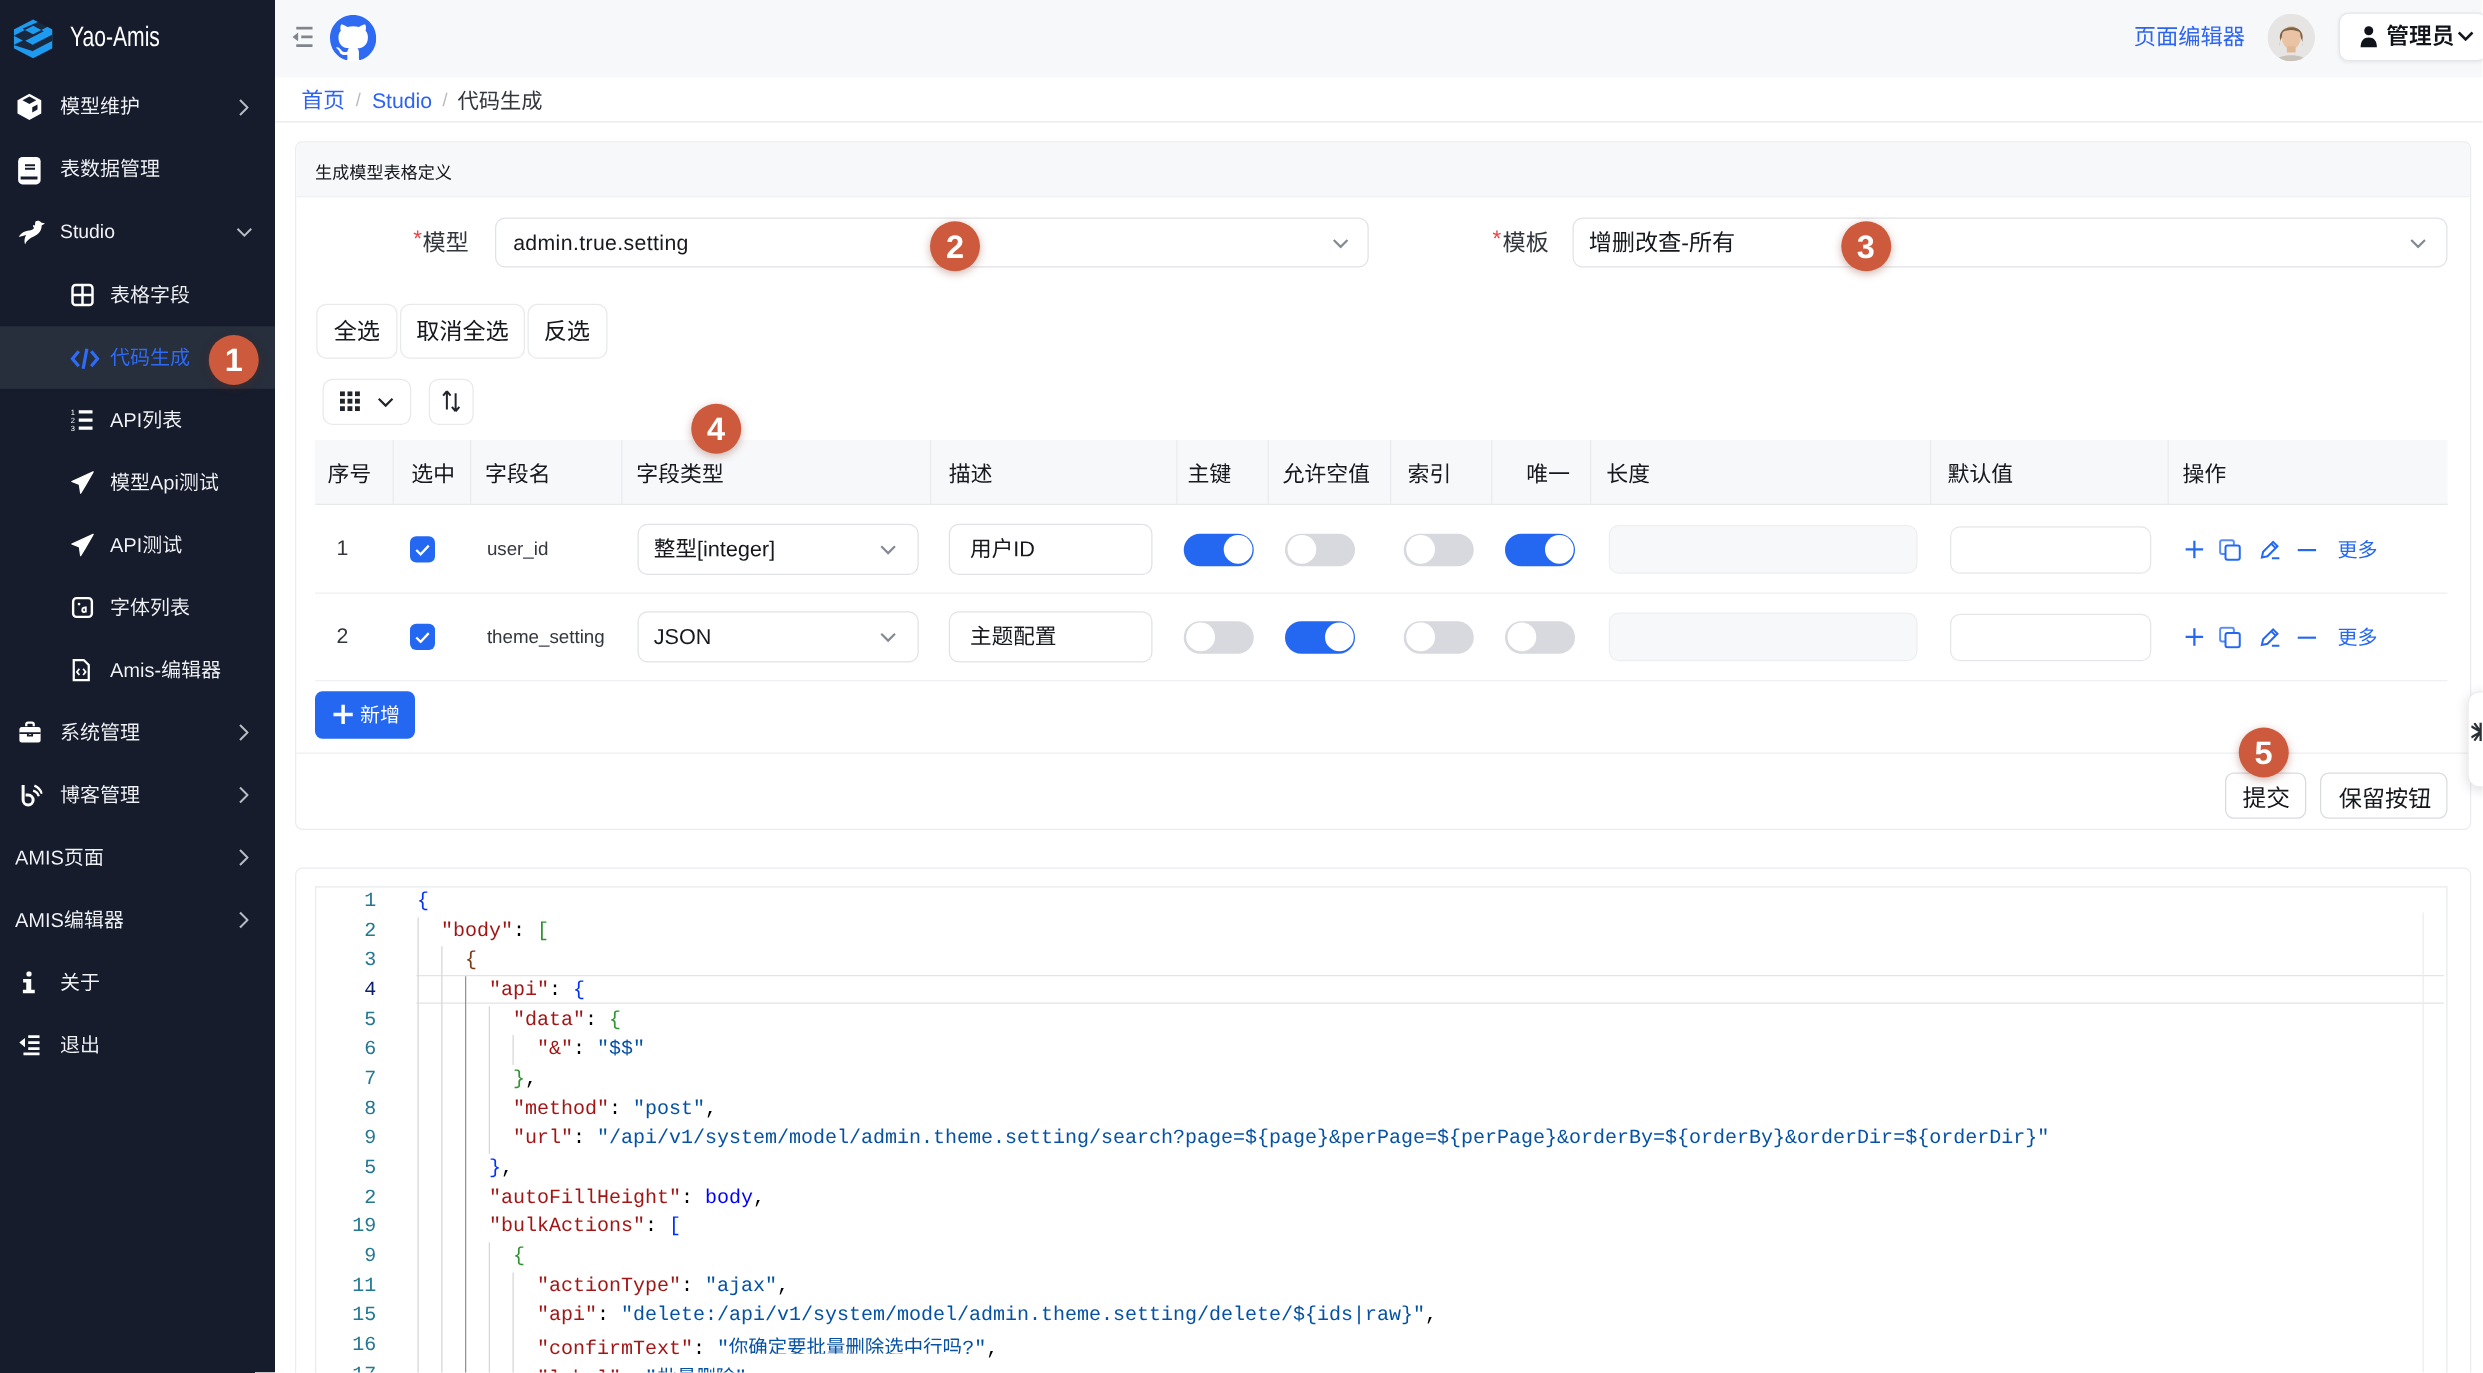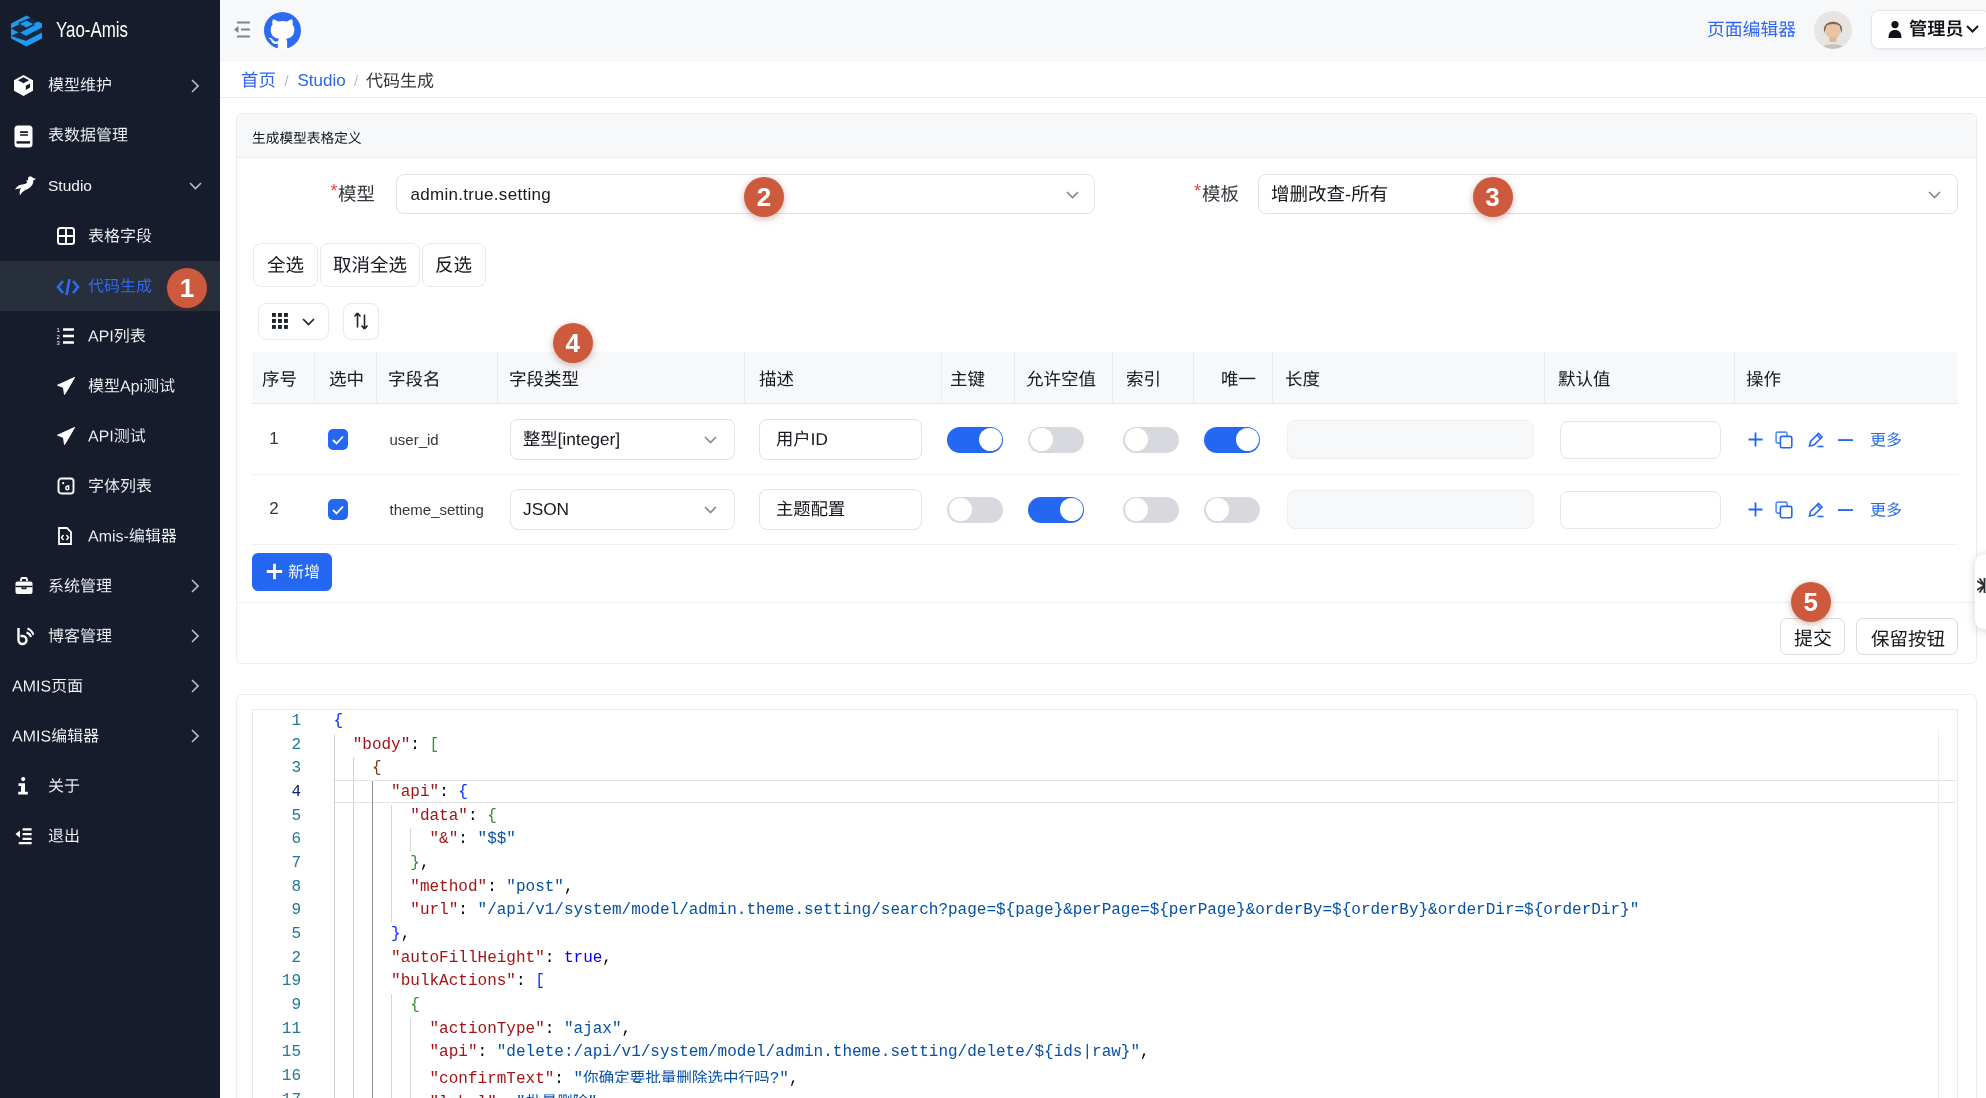--- a/index.html
+++ b/index.html
@@ -686,21 +686,21 @@
 <div style="position:absolute;left:333.5px;top:710.0px;height:23.7px;font:16px/23.7px &quot;Liberation Mono&quot;, monospace;color:#000;white-space:pre;"><i style="color:#0431FA">{</i></div>
 <div style="position:absolute;left:333.5px;top:733.7px;height:23.7px;font:16px/23.7px &quot;Liberation Mono&quot;, monospace;color:#000;white-space:pre;">  <i style="color:#A31515">"body"</i>: <i style="color:#319331">[</i></div>
 <div style="position:absolute;left:333.5px;top:757.3px;height:23.7px;font:16px/23.7px &quot;Liberation Mono&quot;, monospace;color:#000;white-space:pre;">    <i style="color:#7B3814">{</i></div>
 <div style="position:absolute;left:333.5px;top:781.0px;height:23.7px;font:16px/23.7px &quot;Liberation Mono&quot;, monospace;color:#000;white-space:pre;">      <i style="color:#A31515">"api"</i>: <i style="color:#0431FA">{</i></div>
 <div style="position:absolute;left:333.5px;top:804.6px;height:23.7px;font:16px/23.7px &quot;Liberation Mono&quot;, monospace;color:#000;white-space:pre;">        <i style="color:#A31515">"data"</i>: <i style="color:#319331">{</i></div>
 <div style="position:absolute;left:333.5px;top:828.3px;height:23.7px;font:16px/23.7px &quot;Liberation Mono&quot;, monospace;color:#000;white-space:pre;">          <i style="color:#A31515">"&amp;"</i>: <i style="color:#0451A5">"$$"</i></div>
 <div style="position:absolute;left:333.5px;top:852.0px;height:23.7px;font:16px/23.7px &quot;Liberation Mono&quot;, monospace;color:#000;white-space:pre;">        <i style="color:#319331">}</i>,</div>
 <div style="position:absolute;left:333.5px;top:875.6px;height:23.7px;font:16px/23.7px &quot;Liberation Mono&quot;, monospace;color:#000;white-space:pre;">        <i style="color:#A31515">"method"</i>: <i style="color:#0451A5">"post"</i>,</div>
 <div style="position:absolute;left:333.5px;top:899.3px;height:23.7px;font:16px/23.7px &quot;Liberation Mono&quot;, monospace;color:#000;white-space:pre;">        <i style="color:#A31515">"url"</i>: <i style="color:#0451A5">"/api/v1/system/model/admin.theme.setting/search?page=${page}&amp;perPage=${perPage}&amp;orderBy=${orderBy}&amp;orderDir=${orderDir}"</i></div>
 <div style="position:absolute;left:333.5px;top:922.9px;height:23.7px;font:16px/23.7px &quot;Liberation Mono&quot;, monospace;color:#000;white-space:pre;">      <i style="color:#0431FA">}</i>,</div>
-<div style="position:absolute;left:333.5px;top:946.6px;height:23.7px;font:16px/23.7px &quot;Liberation Mono&quot;, monospace;color:#000;white-space:pre;">      <i style="color:#A31515">"autoFillHeight"</i>: <i style="color:#0000FF">true</i>,</div>
+<div style="position:absolute;left:333.5px;top:946.6px;height:23.7px;font:16px/23.7px &quot;Liberation Mono&quot;, monospace;color:#000;white-space:pre;">      <i style="color:#A31515">"autoFillHeight"</i>: <i style="color:#0000FF">body</i>,</div>
 <div style="position:absolute;left:333.5px;top:970.3px;height:23.7px;font:16px/23.7px &quot;Liberation Mono&quot;, monospace;color:#000;white-space:pre;">      <i style="color:#A31515">"bulkActions"</i>: <i style="color:#0431FA">[</i></div>
 <div style="position:absolute;left:333.5px;top:993.9px;height:23.7px;font:16px/23.7px &quot;Liberation Mono&quot;, monospace;color:#000;white-space:pre;">        <i style="color:#319331">{</i></div>
 <div style="position:absolute;left:333.5px;top:1017.6px;height:23.7px;font:16px/23.7px &quot;Liberation Mono&quot;, monospace;color:#000;white-space:pre;">          <i style="color:#A31515">"actionType"</i>: <i style="color:#0451A5">"ajax"</i>,</div>
 <div style="position:absolute;left:333.5px;top:1041.2px;height:23.7px;font:16px/23.7px &quot;Liberation Mono&quot;, monospace;color:#000;white-space:pre;">          <i style="color:#A31515">"api"</i>: <i style="color:#0451A5">"delete:/api/v1/system/model/admin.theme.setting/delete/${ids|raw}"</i>,</div>
 <div style="position:absolute;left:333.5px;top:1064.9px;height:23.7px;font:16px/23.7px &quot;Liberation Mono&quot;, monospace;color:#000;white-space:pre;">          <i style="color:#A31515">"confirmText"</i>: <i style="color:#0451A5">"</i><svg style="display:inline-block;width:186.60px;height:18.04px;vertical-align:baseline" viewBox="0 -1160 12000 1160" fill="#0451A5">
         <use href="#n4F60" x="0"></use>
         <use href="#n786E" x="1000"></use>
         <use href="#n5B9A" x="2000"></use>
         <use href="#n8981" x="3000"></use>
         <use href="#n6279" x="4000"></use>

